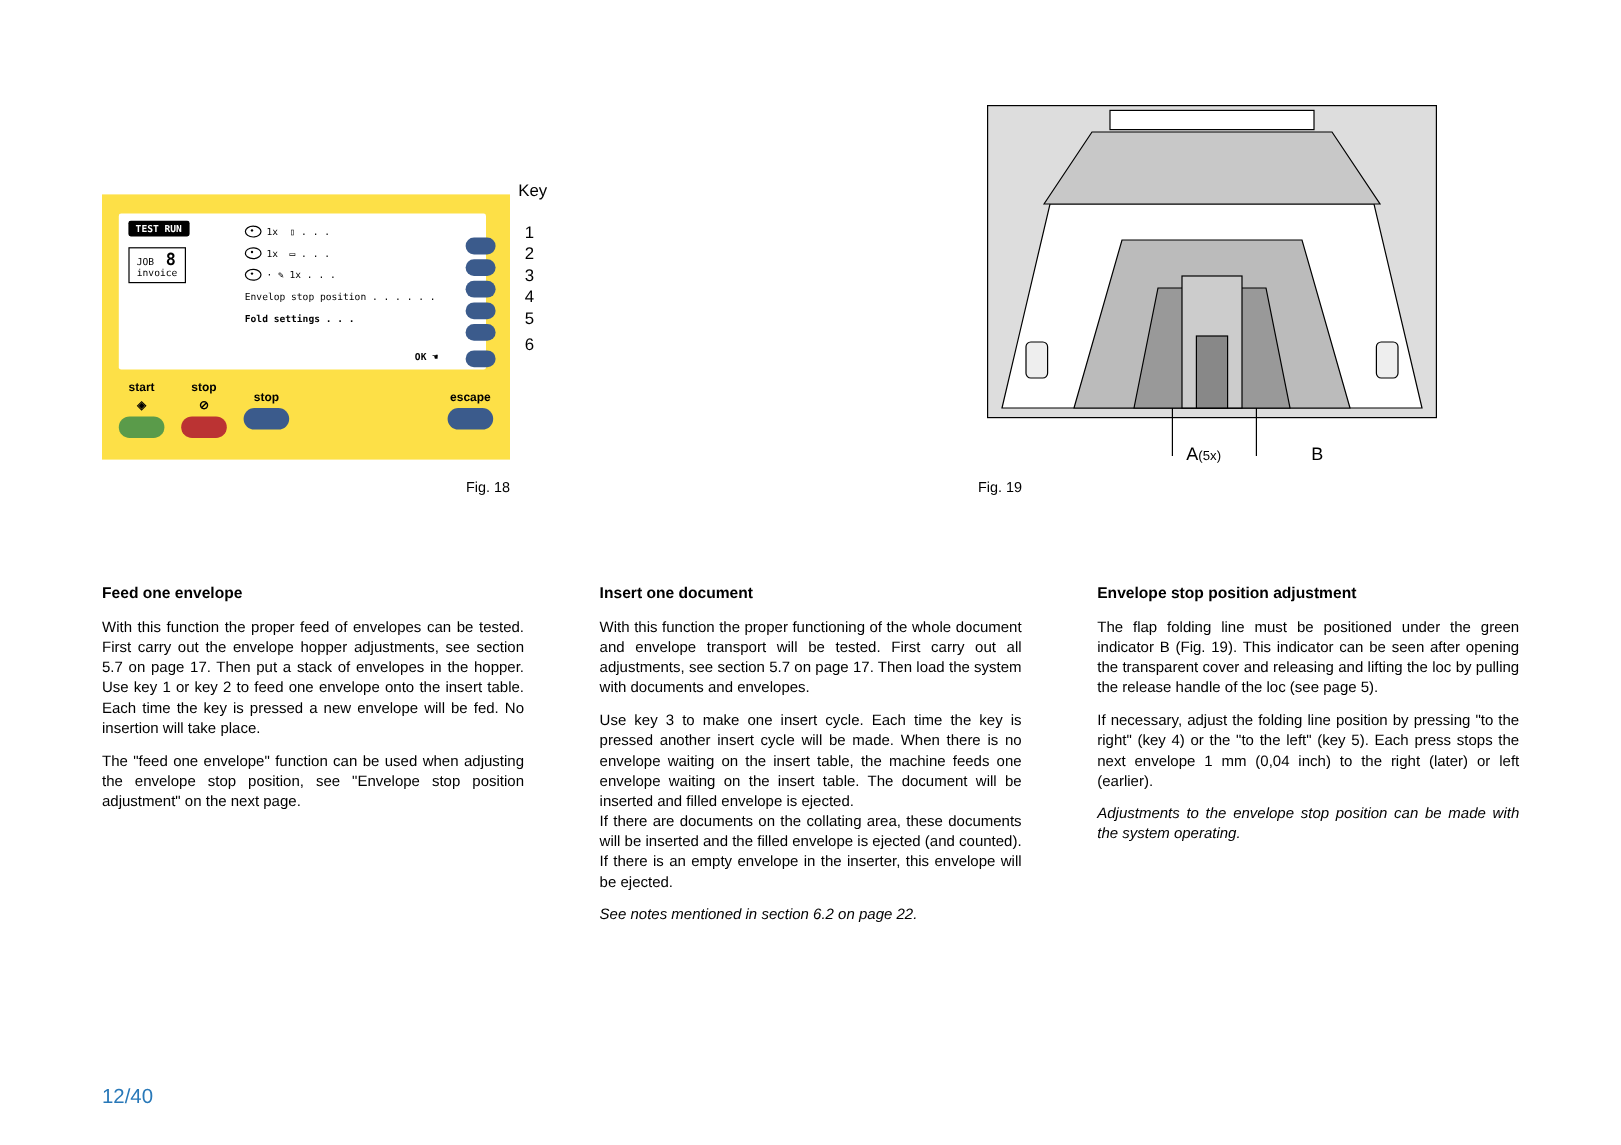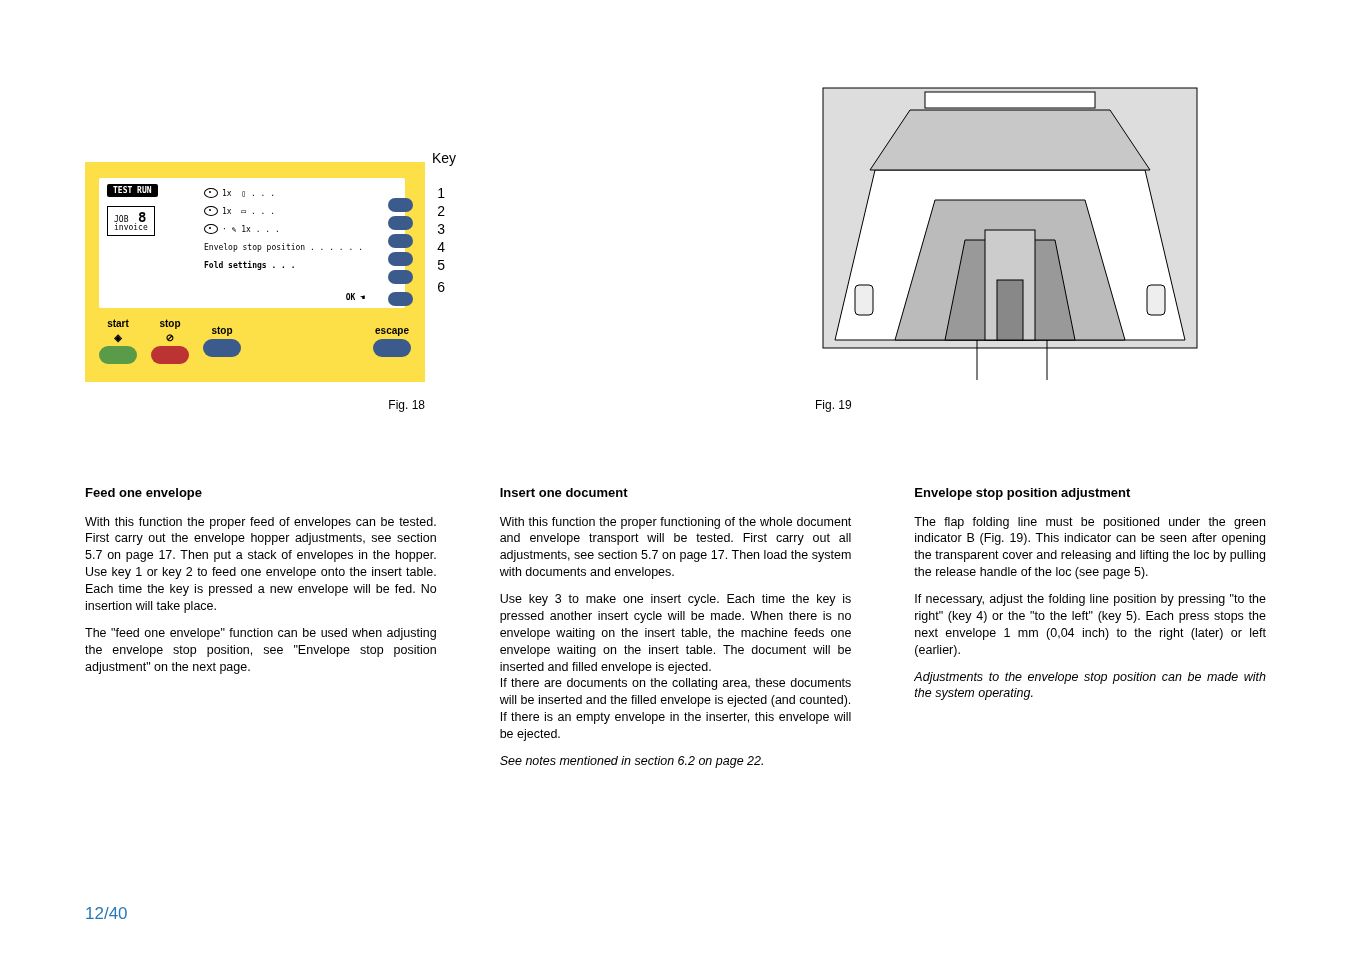--- a/index.html
+++ b/index.html
@@ -119,20 +119,24 @@
     <polygon points="80,260 120,120 270,120 310,260" fill="#bbb" stroke="#000"></polygon>
     <polygon points="130,260 150,160 240,160 260,260" fill="#999" stroke="#000"></polygon>
     <rect x="170" y="150" width="50" height="110" fill="#ccc" stroke="#000"></rect>
     <rect x="182" y="200" width="26" height="60" fill="#888" stroke="#000"></rect>
     <line x1="162" y1="260" x2="162" y2="300" stroke="#000"></line>
     <line x1="232" y1="260" x2="232" y2="300" stroke="#000"></line>
 
     <rect x="40" y="205" width="18" height="30" rx="4" fill="#eee" stroke="#000"></rect>
     <rect x="332" y="205" width="18" height="30" rx="4" fill="#eee" stroke="#000"></rect>
    </svg>
+   <div class="labs">
+     <span style="display:inline-block;width:44%"> <span style="font-size:15px">A</span><span style="font-size:11px">(5x)</span></span>
+     <span style="font-size:15px">B</span>
+   </div>
    <div class="cap">Fig. 19</div>
   </div>
  </div>
 
  <div class="cols">
   <div class="col">
    <h3>Feed one envelope</h3>
    <p>With this function the proper feed of envelopes can be tested. First carry out the envelope hopper adjustments, see section 5.7 on page 17. Then put a stack of envelopes in the hopper. Use key 1 or key 2 to feed one envelope onto the insert table. Each time the key is pressed a new envelope will be fed. No insertion will take place.</p>
    <p>The "feed one envelope" function can be used when adjusting the envelope stop position, see "Envelope stop position adjustment" on the next page.</p>
   </div>

